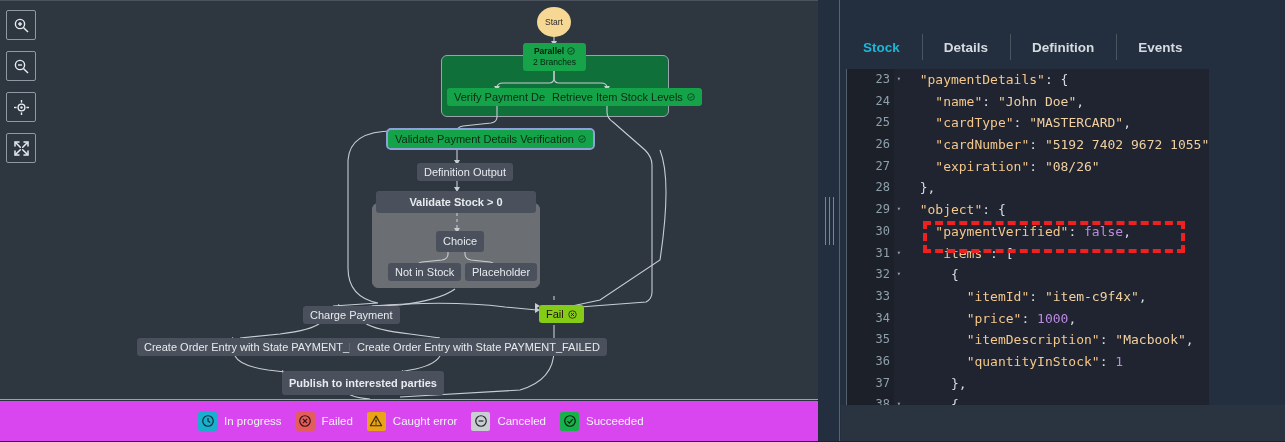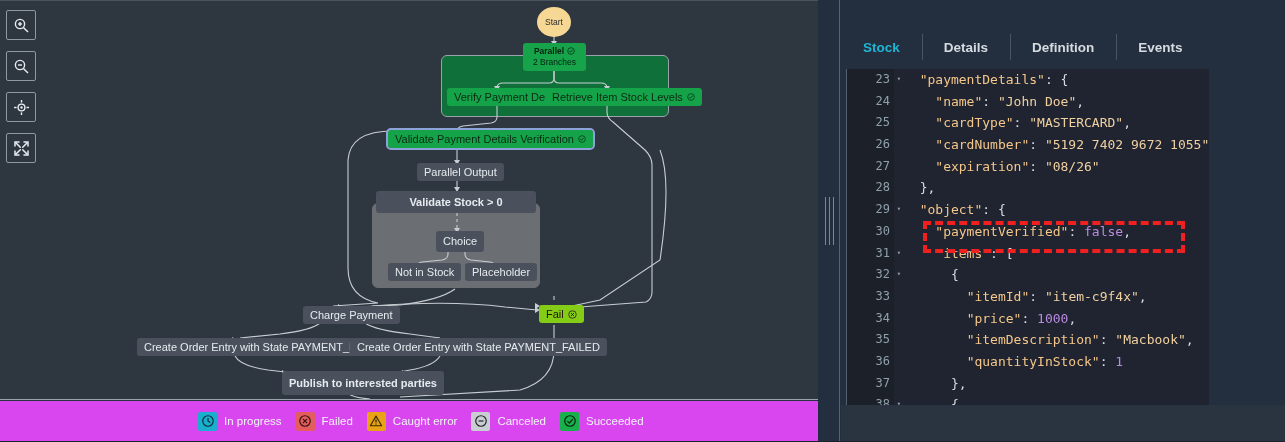--- a/index.html
+++ b/index.html
@@ -317,21 +317,21 @@
 
       <div class="node green-lbl selected" style="left:388px; top:130px; height:18px;">
         <span>Validate Payment Details Verification</span>
         <svg width="8" height="8" viewBox="0 0 12 12">
           <circle cx="6" cy="6" r="5" fill="none" stroke="#0a2a14" stroke-width="1"></circle>
           <path d="M3.6 6.2 L5.2 7.8 L8.4 4.2" fill="none" stroke="#0a2a14" stroke-width="1.2"></path>
         </svg>
       </div>
 
       <div class="node grey" style="left:417px; top:163px; height:18px;">
-        <span>Parallel Output</span>
+        <span>Definition Output</span>
       </div>
 
       <div class="node grey" style="left:376px; top:191px; width:160px; height:22px; font-weight:700;">
         <span>Validate Stock &gt; 0</span>
       </div>
 
       <div class="node grey" style="left:436px; top:231px; height:21px;">
         <span>Choice</span>
       </div>
 

